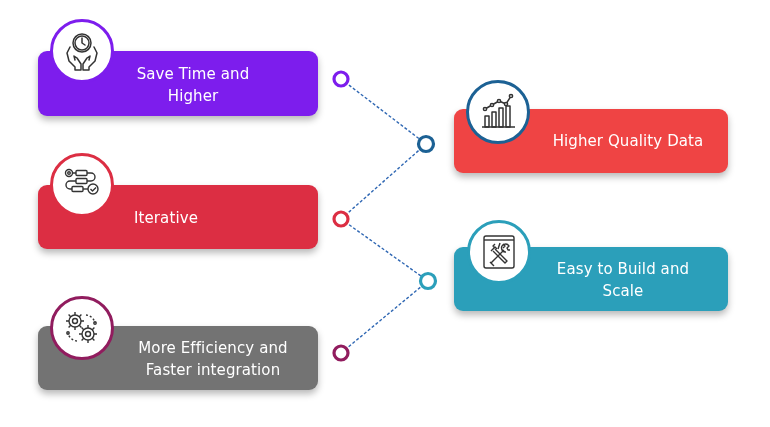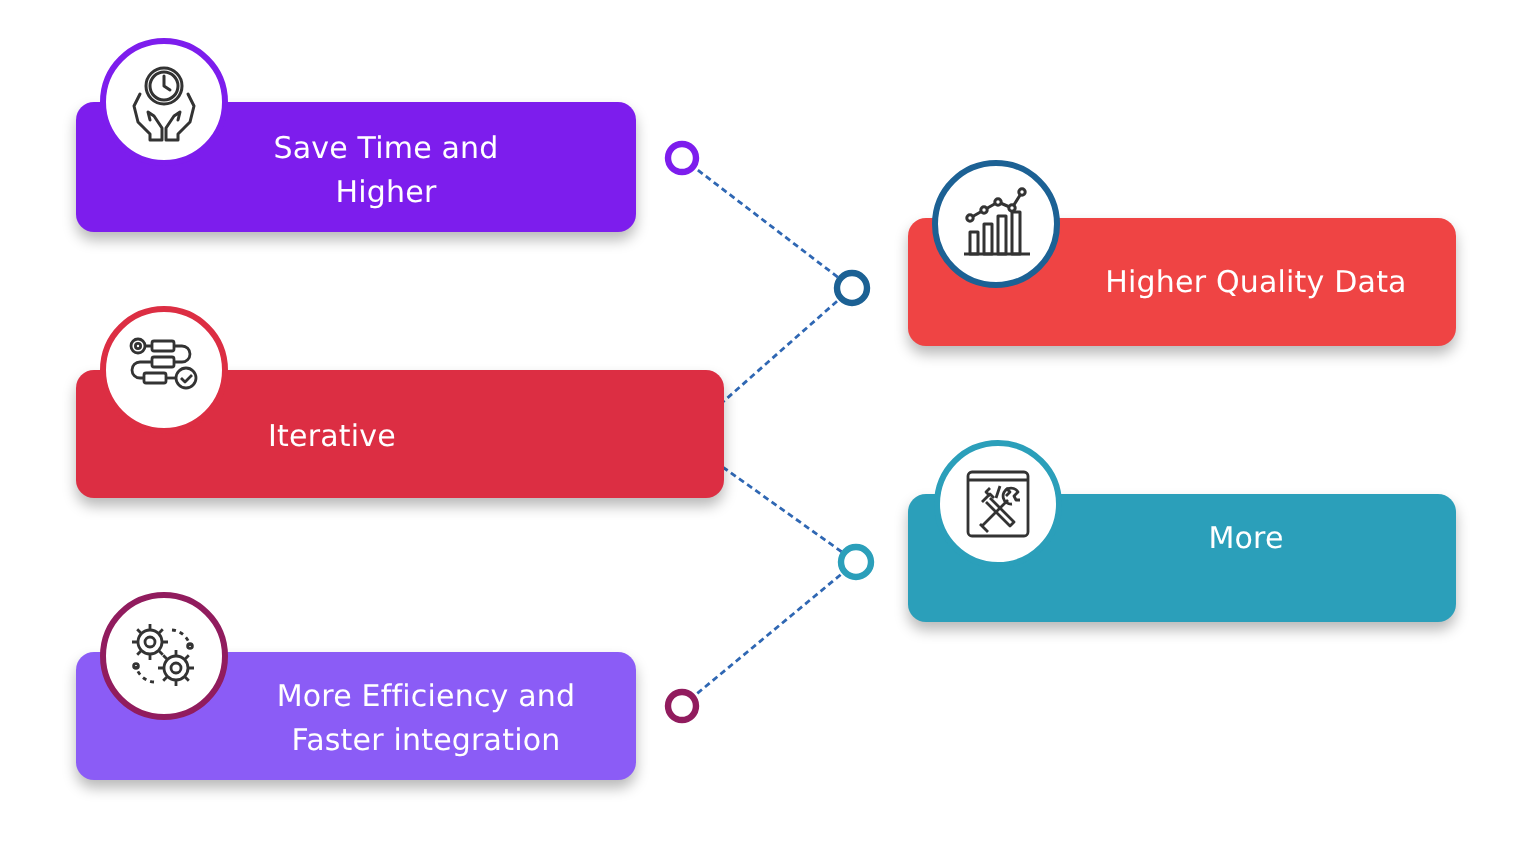--- a/index.html
+++ b/index.html
@@ -63,21 +63,21 @@
       <rect x="28" y="14" width="4" height="21"></rect>
     <polyline points="7,17 14,13 21,9 28,12 33,4"></polyline>
     <circle cx="7" cy="17" r="1.6" fill="#fff"></circle>
       <circle cx="14" cy="13" r="1.6" fill="#fff"></circle>
     <circle cx="21" cy="9" r="1.6" fill="#fff"></circle>
       <circle cx="28" cy="12" r="1.6" fill="#fff"></circle>
     <circle cx="33" cy="4" r="1.6" fill="#fff"></circle>
   </svg>
 </div>
 
-<div class="card" style="left:38px; top:185px; width:280px; height:64px; background:#dc2e43;padding-left:44px;">
+<div class="card" style="left:38px; top:185px; width:280px; height:64px; background:#dc2e43;">
   <div class="label" style="left:56px; width:144px; top:22px;">
     <div>Iterative</div>
   </div>
 </div>
 <div class="badge" style="left:50px; top:153px; border-color:#dc2e43;">
   <svg viewBox="0 0 40 40" fill="none" stroke="#333" stroke-width="1.4" stroke-linejoin="round">
     <circle cx="7" cy="8" r="3.5"></circle>
       <circle cx="7" cy="8" r="1.3"></circle>
     <rect x="14" y="5.5" width="11" height="5" rx="1"></rect>
     <path d="M11 8h3M25 8h4a4 4 0 0 1 0 8h-4"></path>
@@ -85,36 +85,37 @@
     <path d="M14 16H8a4 4 0 0 0 0 8h2"></path>
     <rect x="10" y="21.5" width="11" height="5" rx="1"></rect>
     <path d="M21 24h5"></path>
     <circle cx="31" cy="24" r="5"></circle>
       <path d="M28.5 24l2 2 3.5-3.5"></path>
   </svg>
 </div>
 
 <div class="card" style="left:454px; top:247px; width:274px; height:64px; background:#2b9fba;">
   <div class="label" style="left:72px; width:194px; top:11px;">
-    <div>More</div>
+    <div>Easy to Build and</div>
+    <div>Scale</div>
   </div>
 </div>
 <div class="badge" style="left:467px; top:220px; border-color:#2b9fba;">
   <svg viewBox="0 0 40 40" fill="none" stroke="#333" stroke-width="1.4" stroke-linejoin="round">
     <rect x="5" y="4" width="30" height="32" rx="2"></rect>
     <path d="M5 8h30"></path>
     <path d="M16 12l-2 2 2 2M24 12l2 2-2 2M21 11l-2 6"></path>
     <path d="M12 31l13-13M15 34l-4-4"></path>
     <path d="M27 20a4 4 0 1 1 3-6l-2 2 1 2 2 0"></path>
     <path d="M14 19l12 12 2-2-12-12"></path>
     <path d="M12 19l4-4 2 2"></path>
   </svg>
 </div>
 
-<div class="card" style="left:38px; top:326px; width:280px; height:64px; background:#8b5cf6;">
+<div class="card" style="left:38px; top:326px; width:280px; height:64px; background:#737373;">
   <div class="label" style="left:72px; width:206px; top:11px;">
     <div>More Efficiency and</div>
     <div>Faster integration</div>
   </div>
 </div>
 <div class="badge" style="left:50px; top:296px; border-color:#911c5e;">
   <svg viewBox="0 0 40 40" fill="none" stroke="#333" stroke-width="1.4" stroke-linejoin="round">
     <circle cx="13" cy="13" r="6"></circle>
       <circle cx="13" cy="13" r="2.5"></circle>
     <path d="M13 4v3M13 19v3M4 13h3M19 13h3M6.6 6.6l2.1 2.1M17.3 17.3l2.1 2.1M6.6 19.4l2.1-2.1M17.3 8.7l2.1-2.1"></path>

